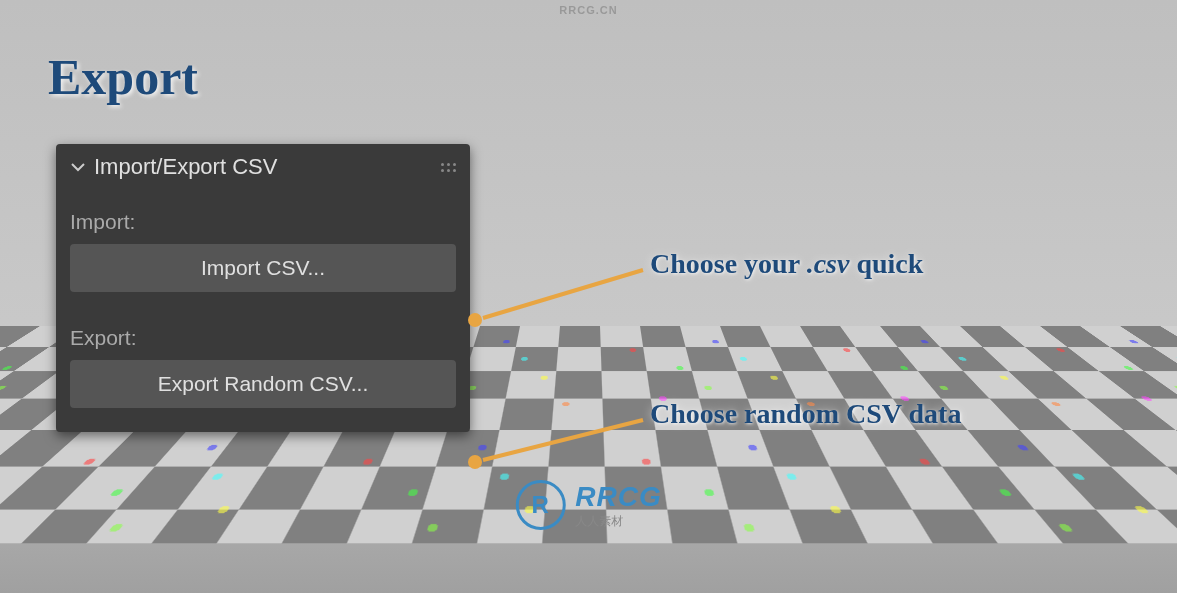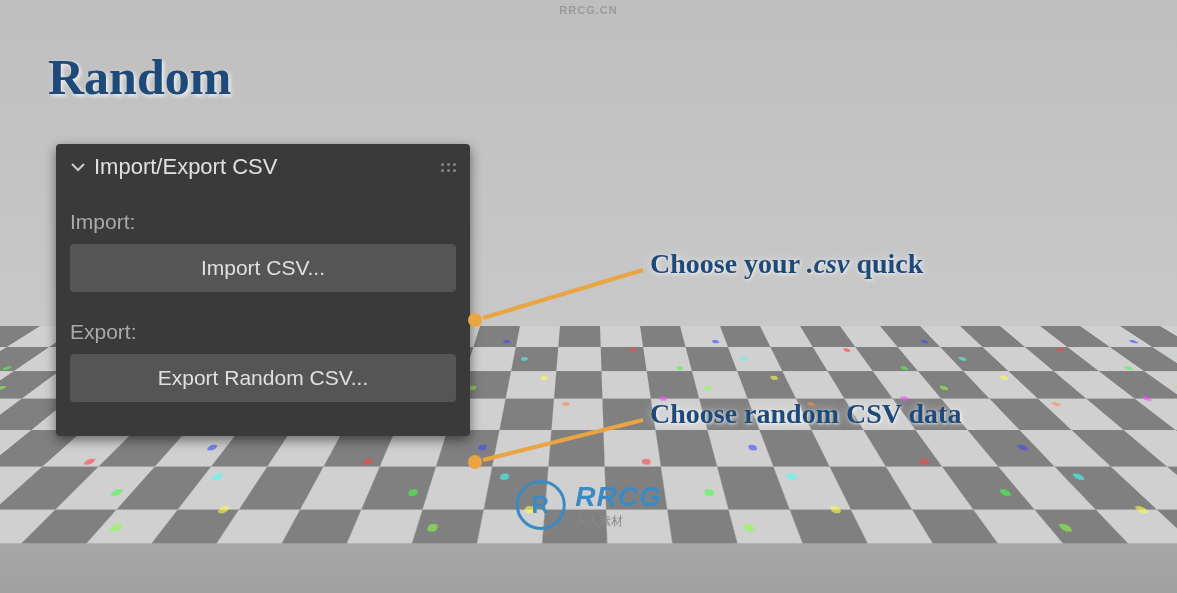--- a/index.html
+++ b/index.html
@@ -111,20 +111,21 @@
     .panel-button {
       width: 100%;
       background: #555;
       border: none;
       border-radius: 4px;
       padding: 12px 0;
       color: #e0e0e0;
       font-size: 21px;
       text-align: center;
       cursor: pointer;
+      margin-bottom: 6px;
     }
     .annotation {
       position: absolute;
       font-family: Georgia, 'Times New Roman', serif;
       font-size: 28px;
       font-weight: bold;
       color: #1e4a7a;
       text-shadow: 1px 1px 3px rgba(255,255,255,0.7), 0 0 10px rgba(255,255,255,0.5);
     }
     .annotation em {
@@ -195,21 +196,21 @@
   </style>
 </head>
 <body>
 
 <div class="sky"></div>
 <div class="floor"></div>
 <div class="floor-overlay"></div>
 
 <div class="watermark-top">RRCG.CN</div>
 
-<div class="title">Random</div>
+<div class="title">Export</div>
 
 <div class="panel">
   <div class="panel-header">
     <span class="collapse-icon">
       <svg width="16" height="16" viewBox="0 0 16 16">
           <path d="M2 5 L8 11 L14 5" stroke="#ccc" stroke-width="2" fill="none"></path>
         </svg>
     </span>
     <span>Import/Export CSV</span>
     <span class="drag-handle">
@@ -218,21 +219,21 @@
         <span></span>
         <span></span>
         <span></span>
         <span></span>
     </span>
   </div>
   <div class="panel-section">
     <div class="section-label">Import:</div>
     <button class="panel-button">Import CSV...</button>
   </div>
-  <div class="panel-section" style="padding-bottom:34px;">
+  <div class="panel-section" style="padding-bottom:18px;">
     <div class="section-label">Export:</div>
     <button class="panel-button">Export Random CSV...</button>
   </div>
 </div>
 
 <svg class="arrow-svg" style="top:260px; left:463px;" width="190" height="70">
   <line x1="180" y1="10" x2="20" y2="58" stroke="#e8a542" stroke-width="4"></line>
   <circle cx="12" cy="60" r="7" fill="#e8a542"></circle>
 </svg>
 

